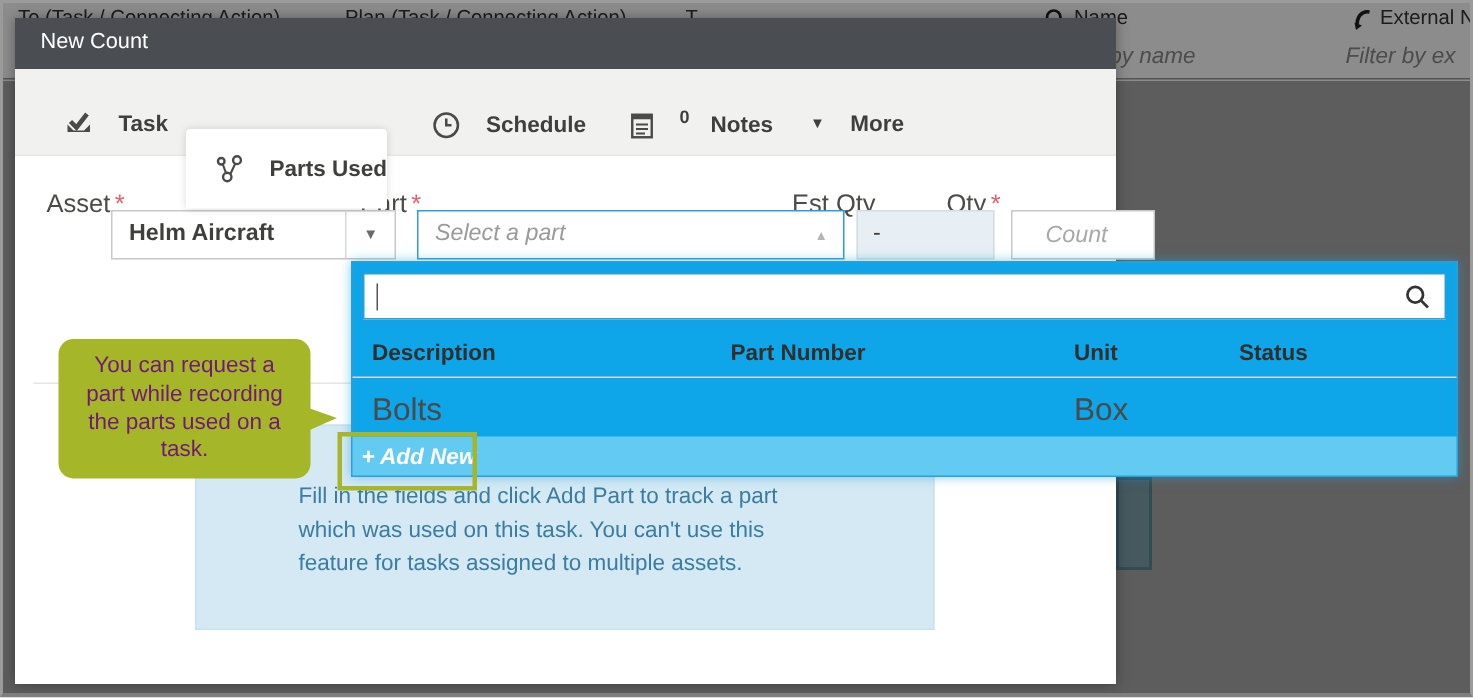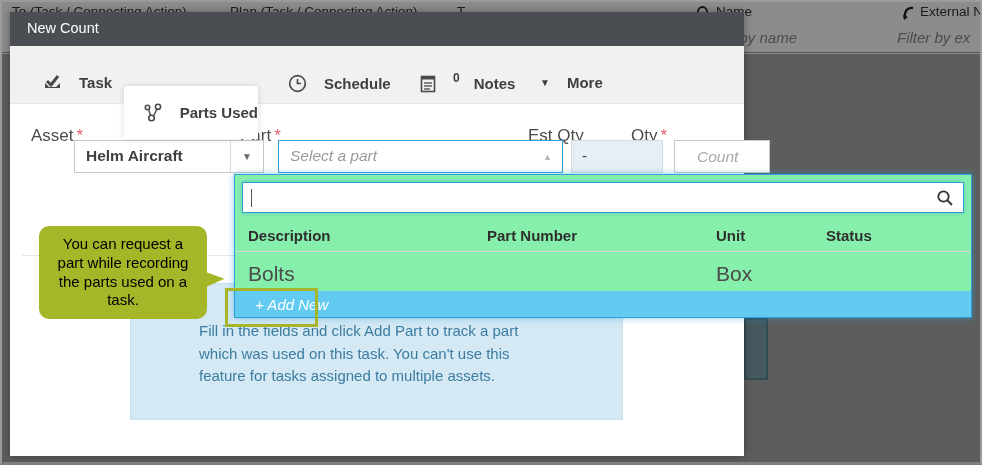--- a/index.html
+++ b/index.html
@@ -60,43 +60,43 @@
 
   
   .infobox { position:absolute; left:120px; top:271px; width:493px; height:137px;
              background:#d4e9f4; border:1px solid #c6e2ef; }
   .infobox .txt { margin:36px auto 0; width:355px; font-size:15px; line-height:1.5;
                   color:#3b7ca0; }
 
   
   .tooltip { position:absolute; left:37px; top:224px; width:168px; z-index:3;
              background:#a6b629; border-radius:10px; padding:9px 10px;
-             font-size:15px; line-height:1.25; color:#000000; text-align:center; }
+             font-size:15px; line-height:1.25; color:#701a75; text-align:center; }
   .tooltip::after { content:""; position:absolute; right:-17px; top:46px; width:0; height:0;
                     border-left:24px solid #a6b629; border-top:5px solid transparent;
                     border-bottom:15px solid transparent; transform:rotate(8deg); }
 
   
   .dropdown { position:absolute; left:232px; top:172px; width:738px; height:144px; z-index:4;
-              background:#86efac; border:1px solid #2b9fd6; box-shadow:0 0 7px rgba(43,159,214,.55); }
+              background:#0ea5e9; border:1px solid #2b9fd6; box-shadow:0 0 7px rgba(43,159,214,.55); }
   .search-wrap { position:absolute; left:7px; top:7px; width:722px; height:31px;
                  border:1px solid #2b9fd6; box-shadow:0 0 4px rgba(43,159,214,.5); background:#fff; }
   .search-wrap input { width:100%; height:100%; border:none; outline:none; padding:0 34px 0 10px;
                        font-size:15px; font-family:inherit; color:#333; background:transparent; }
   .caret { position:absolute; left:8px; top:6px; width:1px; height:18px; background:#555; }
   .search-icon { position:absolute; right:9px; top:6px; color:#333; }
   .dd-head { position:absolute; left:0; top:44px; width:100%; height:33px;
              border-bottom:1px solid #d8d8d8; }
   .dd-head span { position:absolute; top:8px; font-size:15px; font-weight:bold; color:#2f2f2e; }
   .dd-row { position:absolute; left:0; top:77px; width:100%; height:39px; }
   .dd-row span { position:absolute; top:10px; font-size:21px; color:#4a4a48; }
   .c1 { left:13px; } .c2 { left:252px; } .c3 { left:481px; } .c4 { left:591px; }
   .dd-addnew { position:absolute; left:0; top:116px; width:100%; height:26px; background:#63cbf1;
-               color:#fff; font-size:15px; font-weight:normal; font-style:italic;
-               display:flex; align-items:center; padding-left:20px; }
+               color:#fff; font-size:15px; font-weight:bold; font-style:italic;
+               display:flex; align-items:center; padding-left:6px; }
 
   
   .olive-rect { position:absolute; left:223px; top:286px; width:93px; height:39px;
                 border:3px solid #a7b52a; z-index:5; }
 </style>
 </head>
 <body>
 
 <div class="screen">
 

